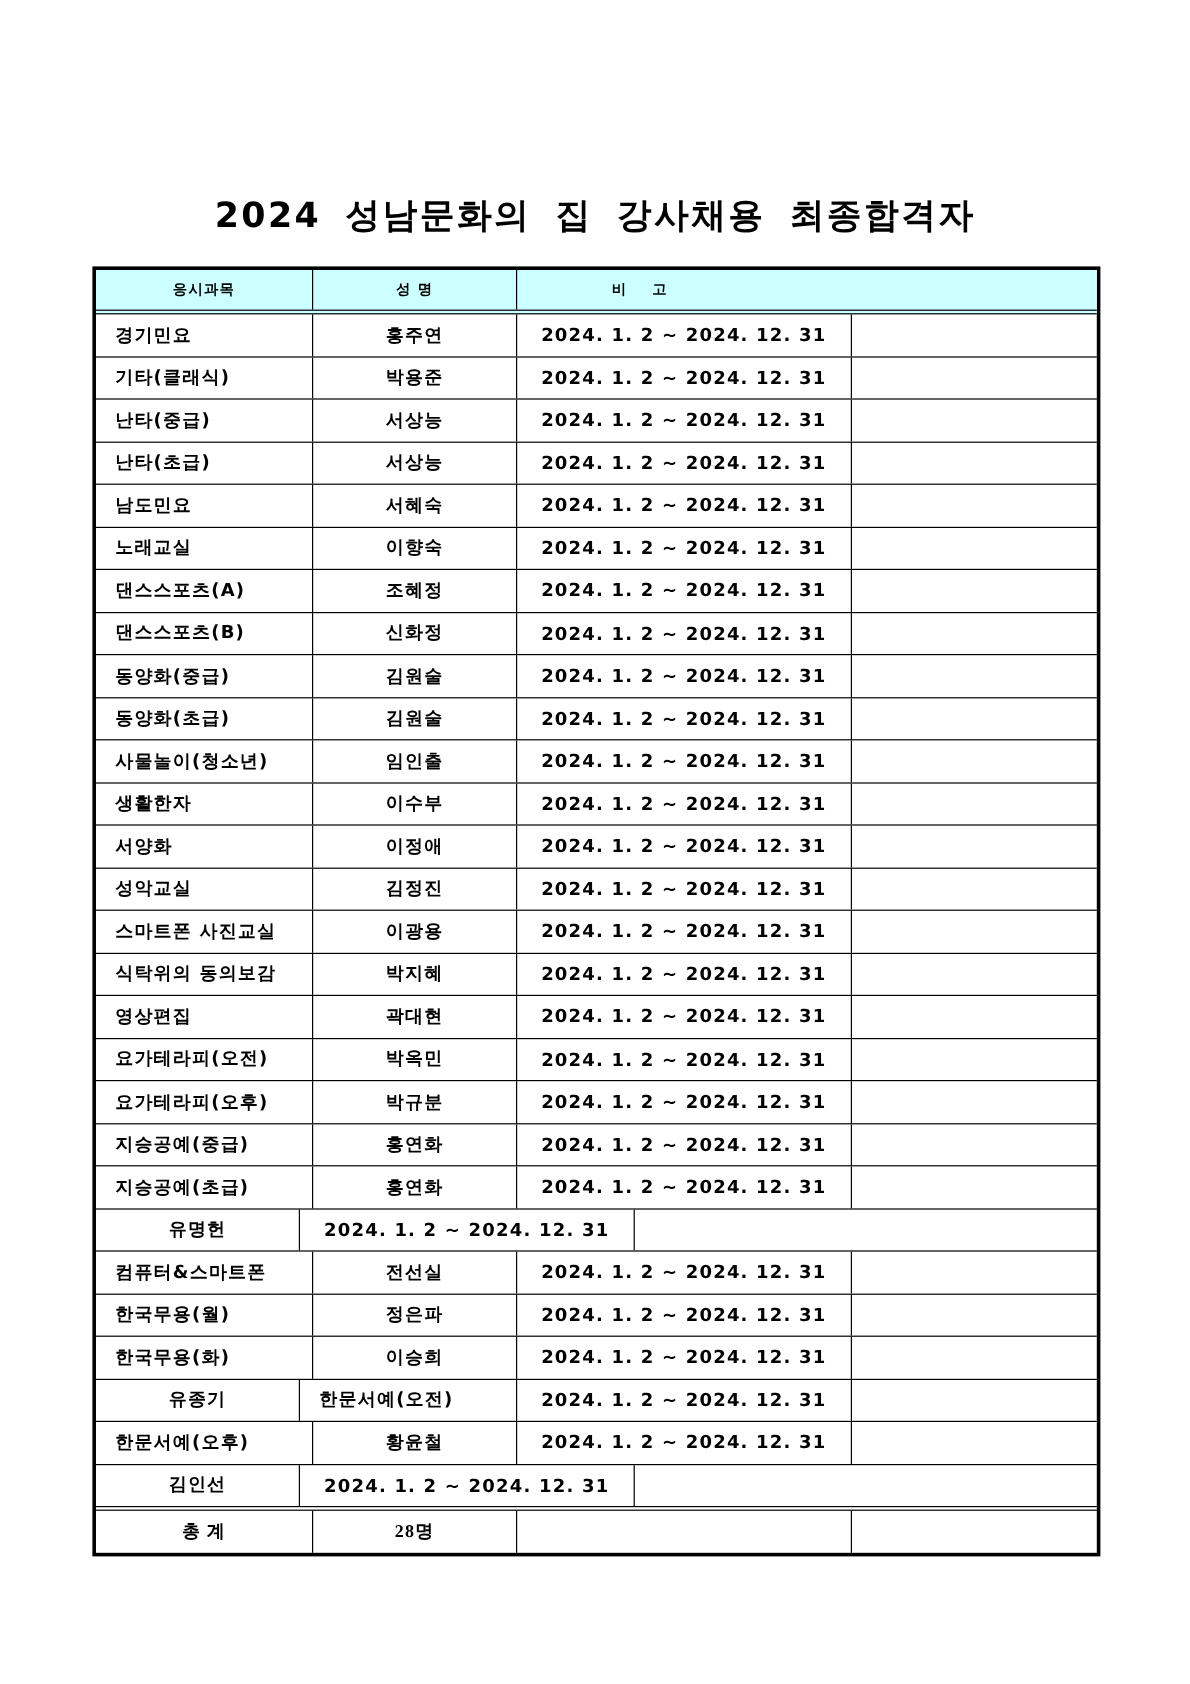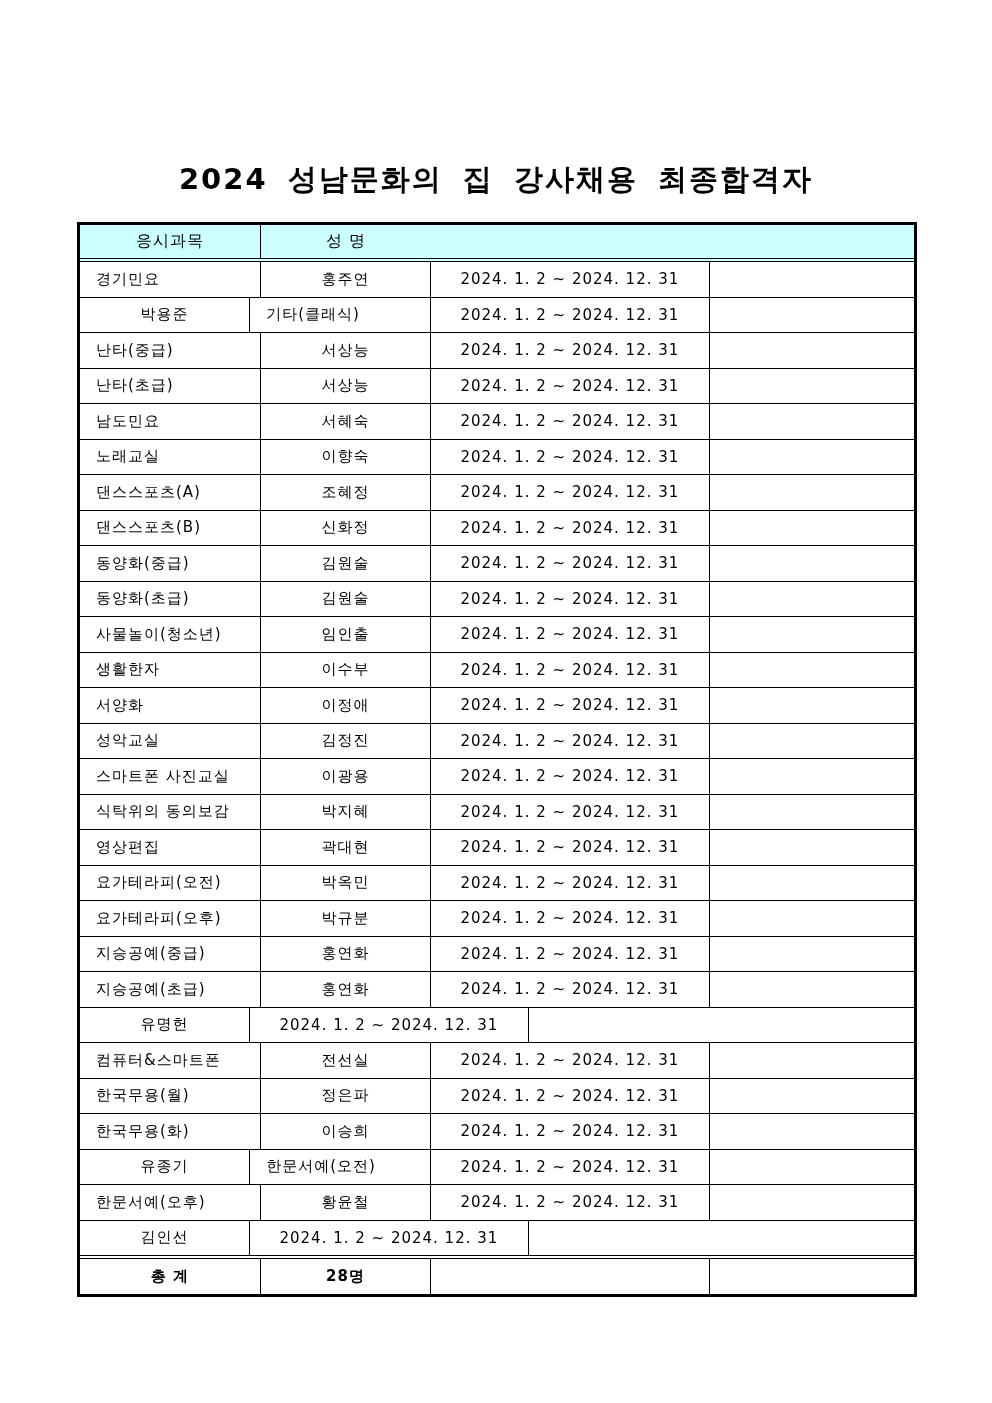--- a/index.html
+++ b/index.html
@@ -41,33 +41,35 @@
   .row {
     display: flex;
     width: 100%;
     box-sizing: border-box;
   }
   .row.header {
     height: 37px;
     border-bottom: 4px double #000000;
   }
   .row.header .cell {
-    font-size: 16px;
-    font-weight: normal;
+    font-size: 12px;
+    font-weight: bold;
   }
   .row.data {
     height: 35.5px;
     border-bottom: 1px solid #000000;
+    font-weight: bold;
   }
   .row.data:last-child {
     height: 38px;
     border-bottom: 4px double #000000;
   }
   .row.footer {
     height: 35px;
+    font-family: Liberation Serif, serif;
   }
   .cell {
     box-sizing: border-box;
     border-right: 1px solid #000000;
     display: flex;
     align-items: center;
     justify-content: center;
     font-size: 15px;
     letter-spacing: 1px;
     white-space: pre;
@@ -89,33 +91,34 @@
 
 <div class="page">
 
   <h1 class="title">2024 성남문화의 집 강사채용 최종합격자</h1>
 
   <div class="table">
 
     <div class="row header" style="background: rgb(204, 255, 255);">
       <div class="cell c1">응시과목</div>
       <div class="cell c2">성 명</div>
+      <div class="cell c4">비    고</div>
     </div>
 
     <div id="rows">
   <div class="row data">
     <div class="cell c1">경기민요</div>
     <div class="cell c2">홍주연</div>
     <div class="cell c3">2024. 1. 2 ~ 2024. 12. 31</div>
     <div class="cell c4"></div>
   </div>
 
   <div class="row data">
+    <div class="cell c1">기타(클래식)</div>
     <div class="cell c2">박용준</div>
-    <div class="cell c1">기타(클래식)</div>
     <div class="cell c3">2024. 1. 2 ~ 2024. 12. 31</div>
     <div class="cell c4"></div>
   </div>
 
   <div class="row data">
     <div class="cell c1">난타(중급)</div>
     <div class="cell c2">서상능</div>
     <div class="cell c3">2024. 1. 2 ~ 2024. 12. 31</div>
     <div class="cell c4"></div>
   </div>

